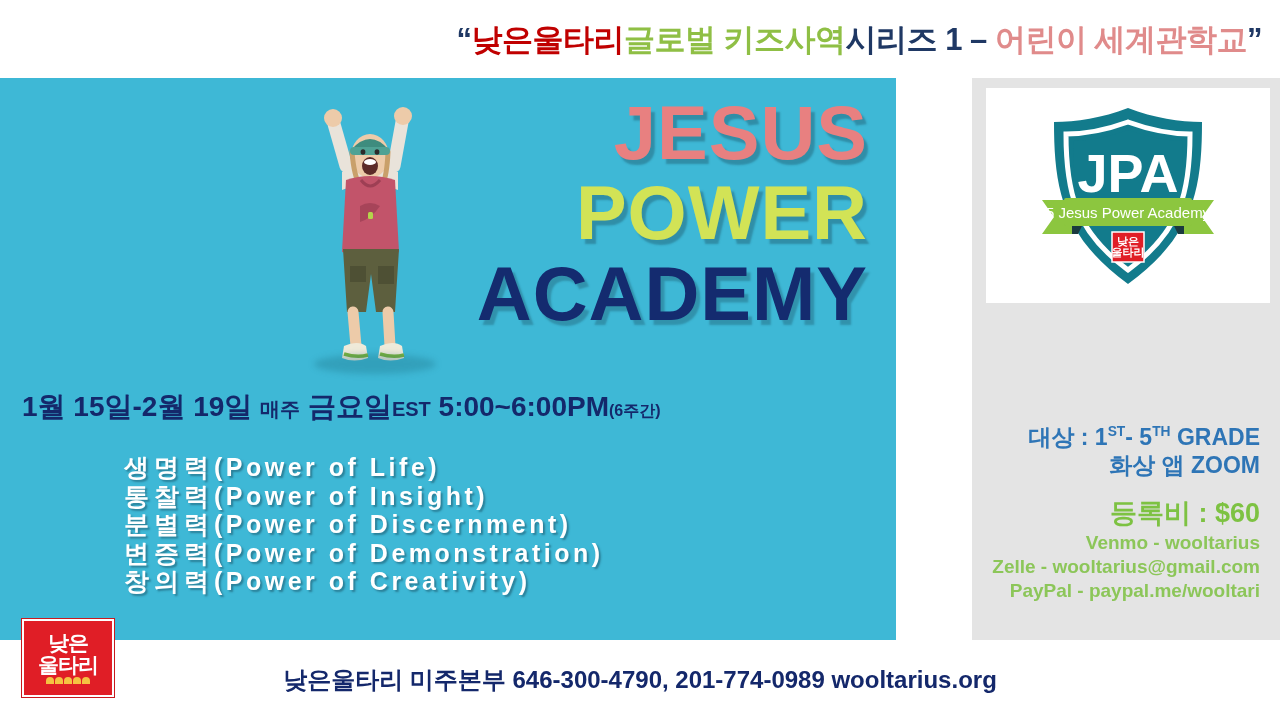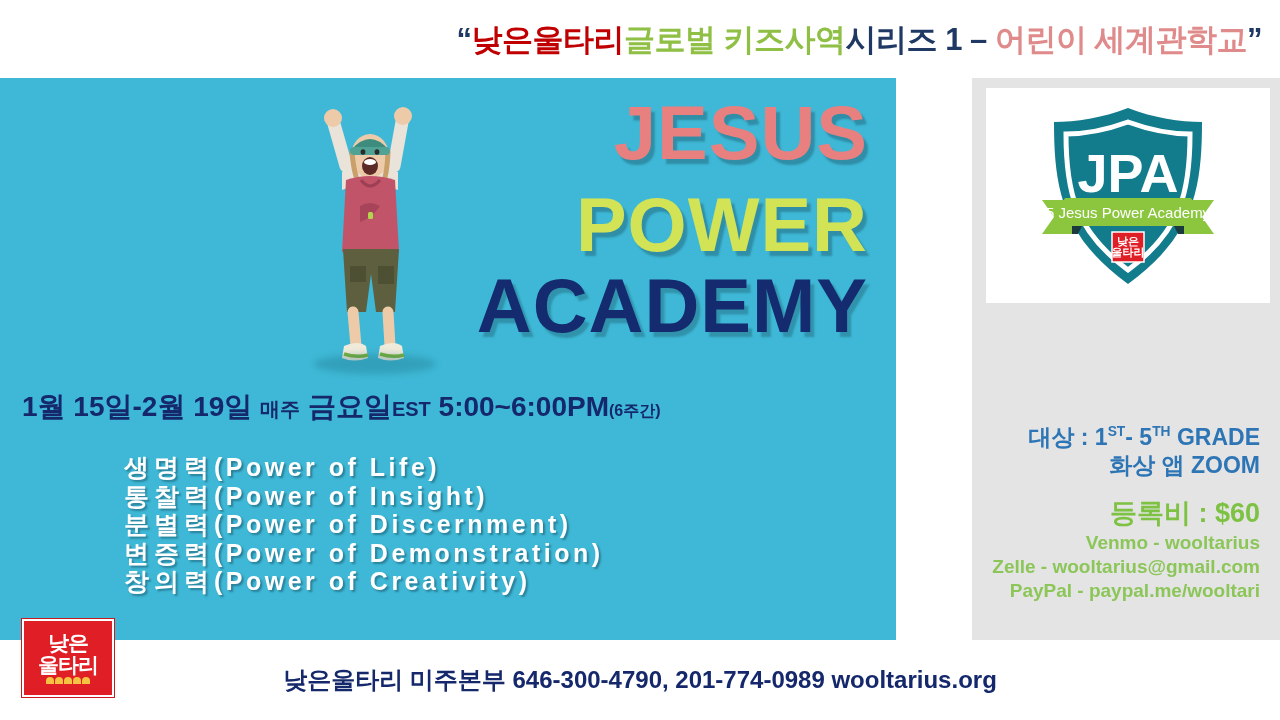--- a/index.html
+++ b/index.html
@@ -79,21 +79,21 @@
   }
   .t-jesus {
     font-size: 76px;
     color: #E88080;
     text-shadow: 4px 5px 2px rgba(30,90,110,0.45);
   }
   .t-power {
     font-size: 76px;
     color: #D2E356;
     text-shadow: 4px 5px 2px rgba(30,90,110,0.45);
-    margin-top: 18px;
+    margin-top: 6px;
   }
   .t-academy {
     font-size: 76px;
     color: #142B6F;
     text-shadow: 4px 5px 2px rgba(30,90,110,0.40);
     margin-top: 6px;
   }
 
   
   .date-line {

